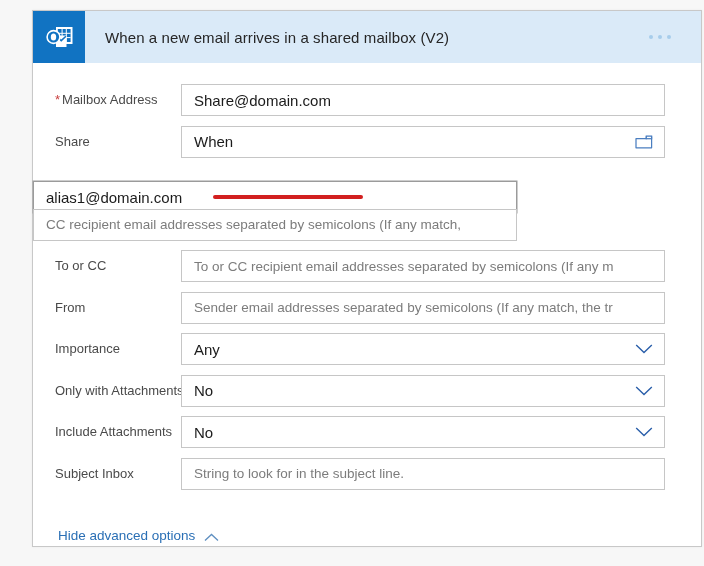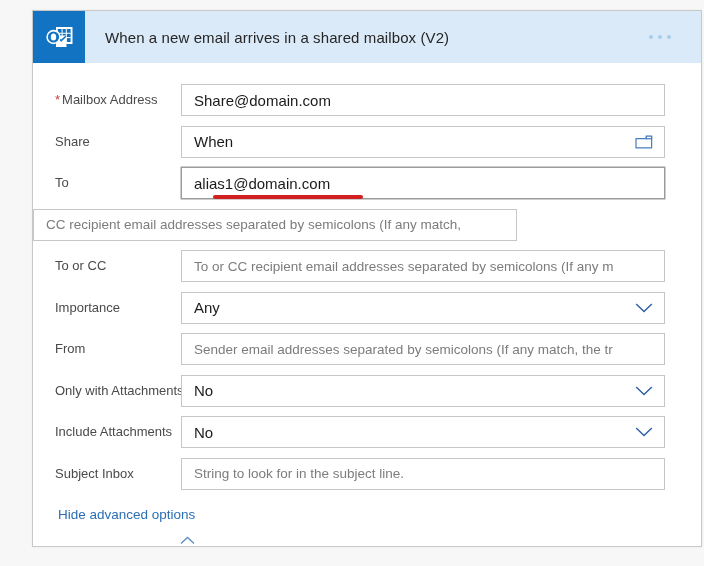--- a/index.html
+++ b/index.html
@@ -105,20 +105,21 @@
     box-sizing: border-box;
     border: 1px solid #c6c6c6;
     background: #fff;
     display: flex;
     align-items: center;
     overflow: hidden;
   }
   .field-control.focused {
     border-color: #9b9b9b;
     box-shadow: 0 0 0 0.5px #9b9b9b;
+    margin-top: 14px;
   }
   .field-value {
     font-size: 15px;
     color: #1b1b1b;
     padding-left: 12px;
     white-space: nowrap;
   }
   .field-placeholder {
     font-size: 13.5px;
     color: #7c7c7c;
@@ -143,26 +144,25 @@
     width: 150px;
     height: 4px;
     border-radius: 2px;
     background: #d21f1f;
     z-index: 5;
   }
 
   
   #advanced-options-toggle {
     display: inline-flex;
-    align-items: flex-end;
+    align-items: flex-start;
     gap: 9px;
     margin-left: 25px;
-    margin-top: 8px;
+    margin-top: 29px;
     cursor: pointer;
-    flex-direction: column;
   }
   #advanced-options-label {
     font-size: 13.5px;
     color: #2a6fb5;
   }
 </style>
 </head>
 <body>
 
 <div id="action-card">
@@ -208,51 +208,50 @@
           <span class="field-value">When</span>
           <span class="trailing-icon">
             <svg width="18" height="15" viewBox="0 0 18 15" aria-hidden="true">
               <path d="M1 4.2 L1 13.3 L16.6 13.3 L16.6 2.2 L11.3 2.2 L11.3 4.2 Z" fill="#ffffff" stroke="#4a7ec0" stroke-width="1.25" stroke-linejoin="round"></path>
               <rect x="11.3" y="1.6" width="5.3" height="2.6" fill="#ffffff" stroke="#4a7ec0" stroke-width="1.25"></rect>
             </svg>
           </span>
         </div>
       </div>
       <div class="field-row">
-        <div class="field-label"><span>To</span></div>
         <div class="field-control focused">
           <span class="field-value">alias1@domain.com</span>
         </div>
       </div>
       <div class="field-row">
         <div class="field-control">
           <span class="field-placeholder">CC recipient email addresses separated by semicolons (If any match,</span>
         </div>
       </div>
       <div class="field-row">
         <div class="field-label"><span>To or CC</span></div>
         <div class="field-control">
           <span class="field-placeholder">To or CC recipient email addresses separated by semicolons (If any m</span>
         </div>
       </div>
       <div class="field-row">
+        <div class="field-label"><span>From</span></div>
+        <div class="field-control">
+          <span class="field-placeholder">Sender email addresses separated by semicolons (If any match, the tr</span>
+        </div>
+      </div>
+      <div class="field-row">
         <div class="field-label"><span>Importance</span></div>
         <div class="field-control">
           <span class="field-value">Any</span>
           <span class="trailing-icon">
             <svg width="18" height="11" viewBox="0 0 18 11" aria-hidden="true">
               <path d="M1.2 1.5 L9 9 L16.8 1.5" fill="none" stroke="#2b5faa" stroke-width="1.4"></path>
             </svg>
           </span>
-        </div>
-      </div>
-      <div class="field-row">
-        <div class="field-label"><span>From</span></div>
-        <div class="field-control">
-          <span class="field-placeholder">Sender email addresses separated by semicolons (If any match, the tr</span>
         </div>
       </div>
       <div class="field-row">
         <div class="field-label"><span>Only with Attachments</span></div>
         <div class="field-control">
           <span class="field-value">No</span>
           <span class="trailing-icon">
             <svg width="18" height="11" viewBox="0 0 18 11" aria-hidden="true">
               <path d="M1.2 1.5 L9 9 L16.8 1.5" fill="none" stroke="#2b5faa" stroke-width="1.4"></path>
             </svg>

